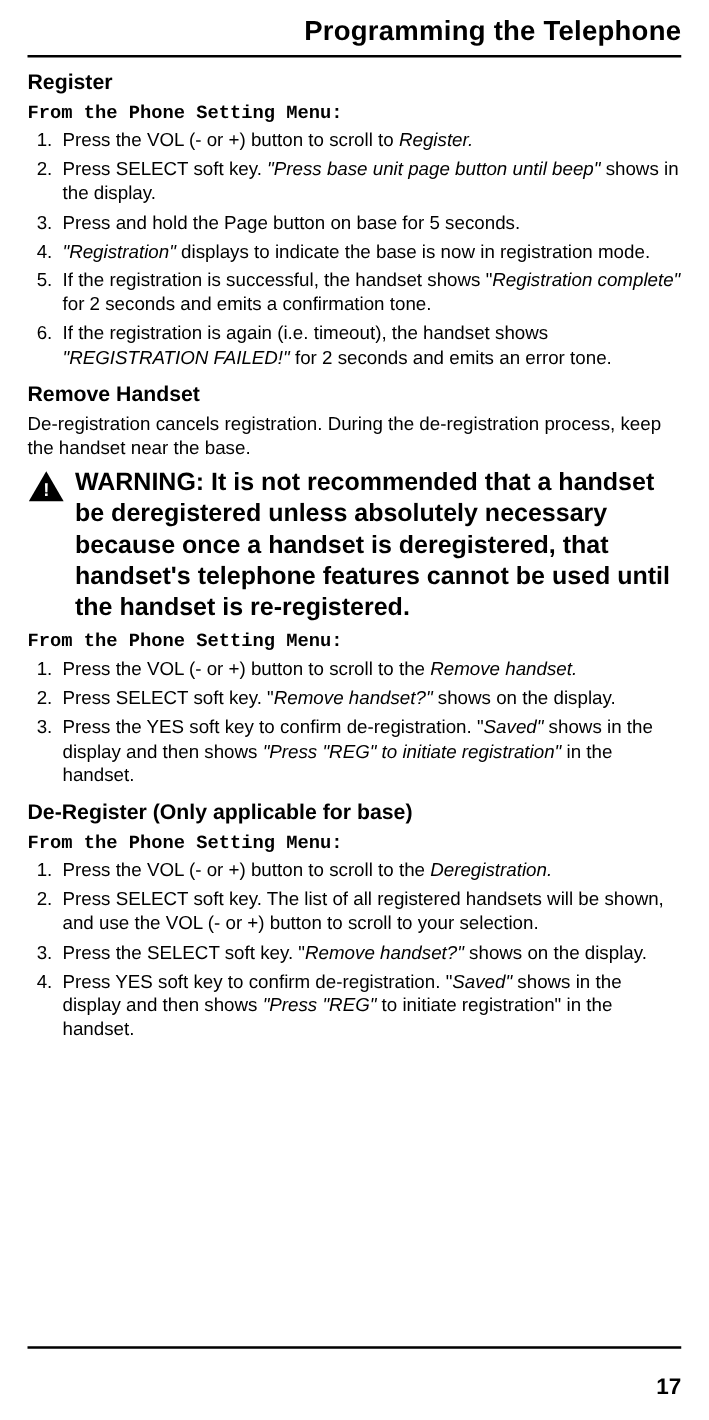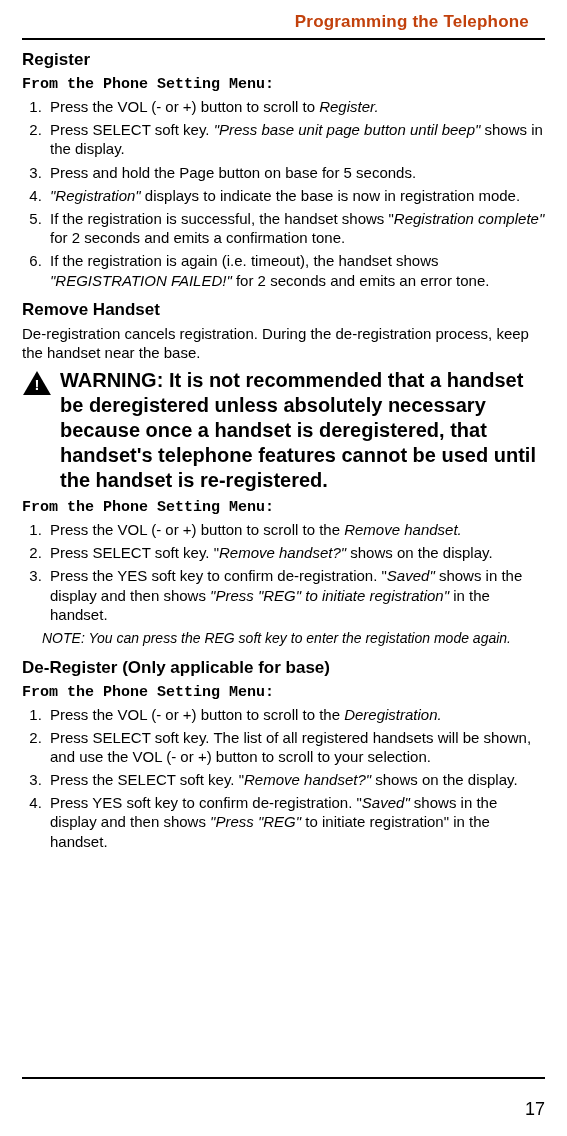--- a/index.html
+++ b/index.html
@@ -12,24 +12,24 @@
   .page {
     box-sizing: border-box;
     width: 567px;
     height: 1136px;
     padding: 12px 22px 20px 22px;
     color: #000;
     position: relative;
   }
   .header-title {
     text-align: right;
-    font-size: 17px;
+    font-size: 22px;
     font-weight: 700;
-    color: #c2410c;
-    margin: 0 16px 6px 0;
+    color: #000000;
+    margin: 0 0 6px 0;
     letter-spacing: 0.2px;
   }
   .top-rule {
     border: 0;
     border-top: 2px solid #000;
     margin: 0 0 8px 0;
   }
   h2.section {
     font-size: 17px;
     font-weight: 700;
@@ -87,21 +87,21 @@
     bottom: 16px;
   }
   .footer-rule {
     border: 0;
     border-top: 2px solid #000;
     margin: 0 0 6px 0;
   }
   .page-num {
     text-align: right;
     font-size: 18px;
-    font-weight: 400;
+    font-weight: 700;
     margin-top: 20px;
   }
   .seg span { white-space: pre-wrap; }
   .tri {
     fill: #000;
   }
   .bang {
     font-family: Arial, sans-serif;
     font-weight: 900;
     font-size: 16px;
@@ -140,21 +140,20 @@
     <div class="warn-text">WARNING: It is not recommended that a handset be deregistered unless absolutely necessary because once a handset is deregistered, that handset's telephone features cannot be used until the handset is re-registered.</div>
   </div>
 
   <p class="sub">From the Phone Setting Menu:</p>
   <ol class="steps">
     <li><span class="seg"><span>Press the </span><span class="b">VOL</span><span> (- or +) button to scroll to the </span><span class="i">Remove handset.</span></span></li>
     <li><span class="seg"><span>Press SELECT soft key. "</span><span class="i">Remove handset?"</span><span> shows on the display.</span></span></li>
     <li><span class="seg"><span>Press the YES soft key to confirm de-registration. "</span><span class="i">Saved"</span><span> shows in the display and then shows </span><span class="i">"Press "REG" to initiate registration"</span><span> in the handset.</span></span></li>
   </ol>
 
-  <p class="note">NOTE: You can press the REG soft key to enter the registation mode again.</p>
 
   <h2 class="section">De-Register (Only applicable for base)</h2>
   <p class="sub">From the Phone Setting Menu:</p>
   <ol class="steps">
     <li><span class="seg"><span>Press the </span><span class="b">VOL</span><span> (- or +) button to scroll to the </span><span class="i">Deregistration.</span></span></li>
     <li><span class="seg"><span>Press SELECT soft key. The list of all registered handsets will be shown, and use the </span><span class="b">VOL</span><span> (- or +) button to scroll to your selection.</span></span></li>
     <li><span class="seg"><span>Press the SELECT soft key. "</span><span class="i">Remove handset?"</span><span> shows on the display.</span></span></li>
     <li><span class="seg"><span>Press YES soft key to confirm de-registration. "</span><span class="i">Saved"</span><span> shows in the display and then shows </span><span class="i">"Press "REG"</span><span> to initiate registration" in the handset.</span></span></li>
   </ol>
 

